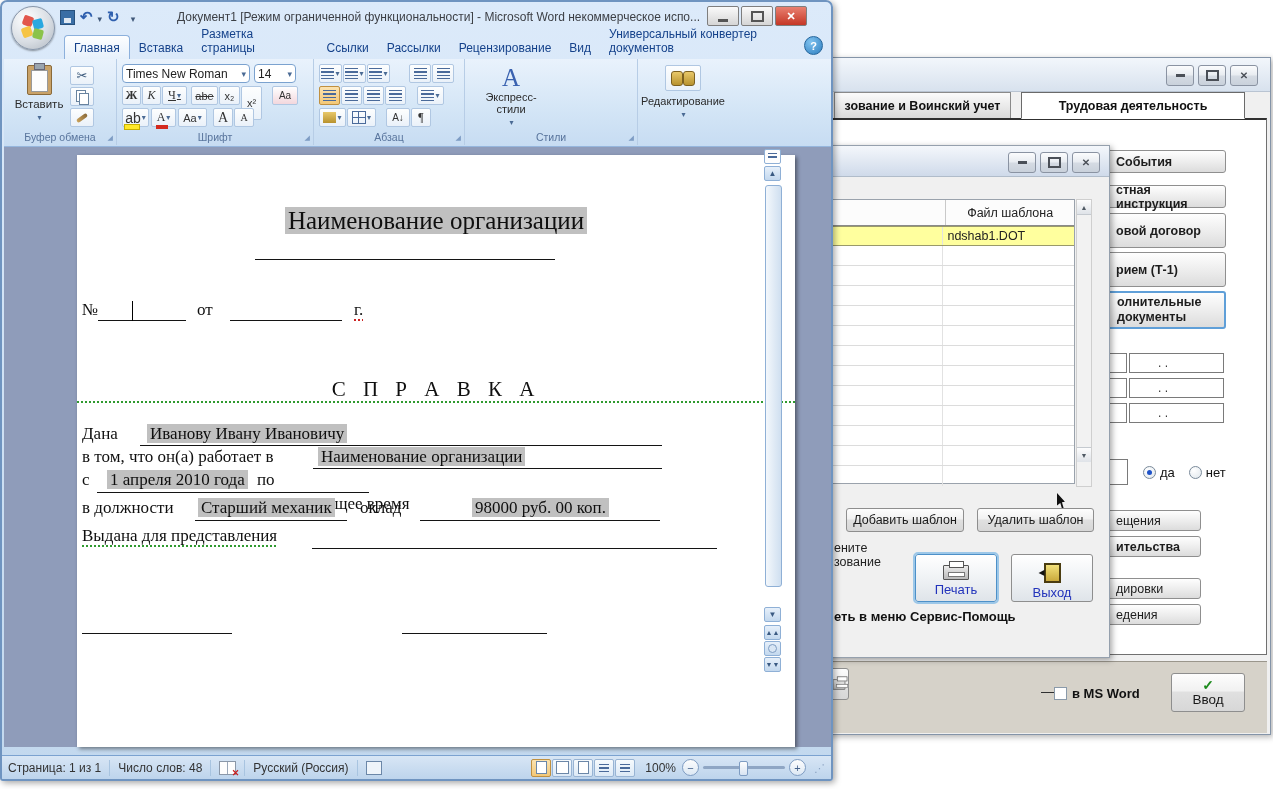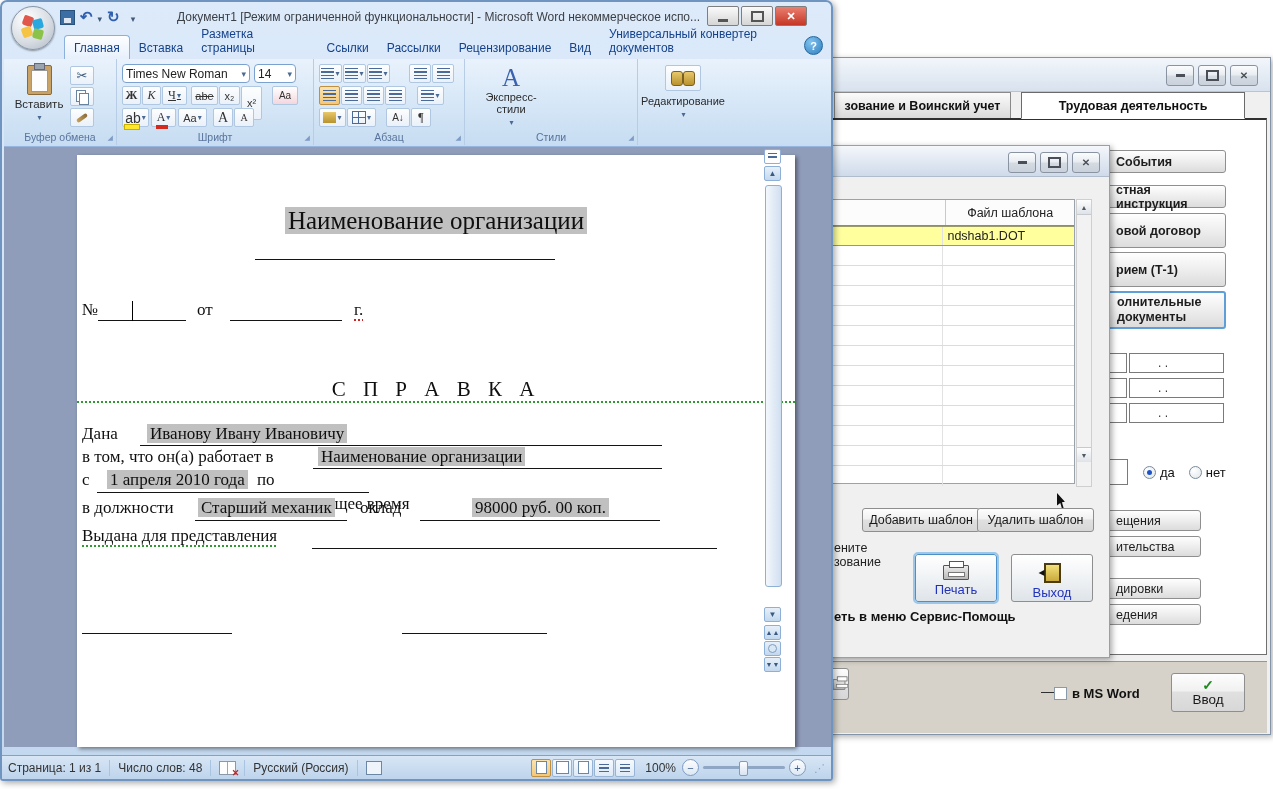--- a/index.html
+++ b/index.html
@@ -191,21 +191,21 @@
     <div class="abs" style="left:536px;top:407px;display:flex;align-items:center;gap:4px;font-size:13px;color:#111;">
       <span class="radio on"></span>
       <span>да</span>
       <span class="radio" style="margin-left:10px;"></span>
       <span>нет</span>
     </div>
 
     <div class="sidebtn" style="top:452px;height:21px;width:94px;font-weight:400;">
         <span>ещения</span>
       </div>
-    <div class="sidebtn" style="top:478px;height:21px;width:94px;font-weight:400;justify-content:center;">
+    <div class="sidebtn" style="top:478px;height:21px;width:94px;font-weight:700;justify-content:center;">
         <span>ительства</span>
       </div>
     <div class="sidebtn" style="top:520px;height:21px;width:94px;font-weight:400;">
         <span>дировки</span>
       </div>
     <div class="sidebtn" style="top:546px;height:21px;width:94px;font-weight:400;">
         <span>едения</span>
       </div>
 
     <div class="abs" id="hrfooter">
@@ -299,21 +299,21 @@
         </div>
     </div>
     <div class="abs" id="dlgscroll">
       <div class="dsb arrup"></div>
       <div style="height:232px;"></div>
       <div class="dsb arrdn" style="border-top:1px solid #c5cad0;border-bottom:none;"></div>
     </div>
 
     <div class="abs cursor-arrow" style="left:436px;top:347px;"></div>
 
-    <div class="abs gbtn dlgbtn" style="left:225px;top:362px;width:118px;height:24px;margin-left:16px;">
+    <div class="abs gbtn dlgbtn" style="left:225px;top:362px;width:118px;height:24px;">
         <span>Добавить шаблон</span>
       </div>
     <div class="abs gbtn dlgbtn" style="left:356px;top:362px;width:117px;height:24px;">
         <span>Удалить шаблон</span>
       </div>
 
     <div class="abs" style="left:213px;top:395px;font-size:12.5px;color:#222;line-height:14px;">
       <div>ените</div>
       <div>зование</div>
     </div>

